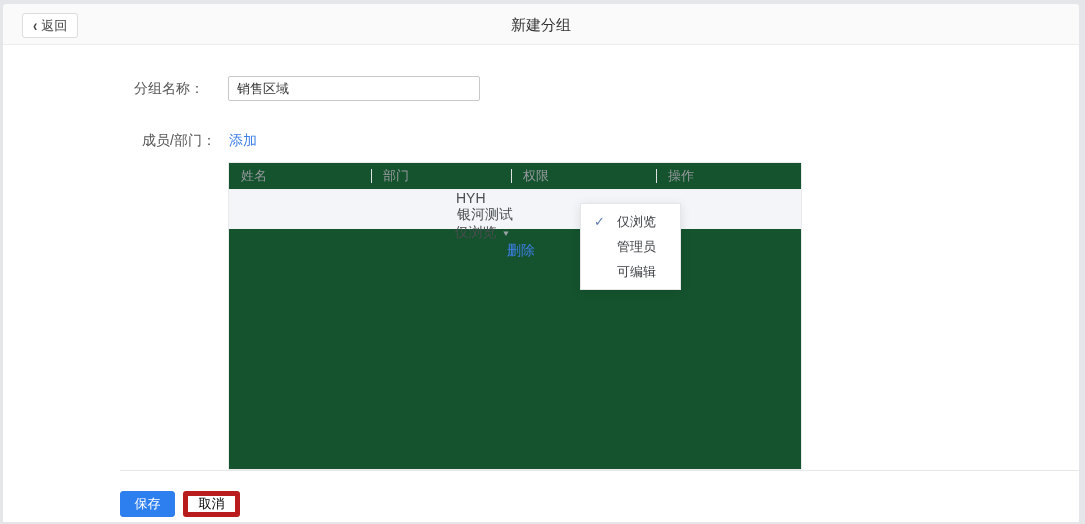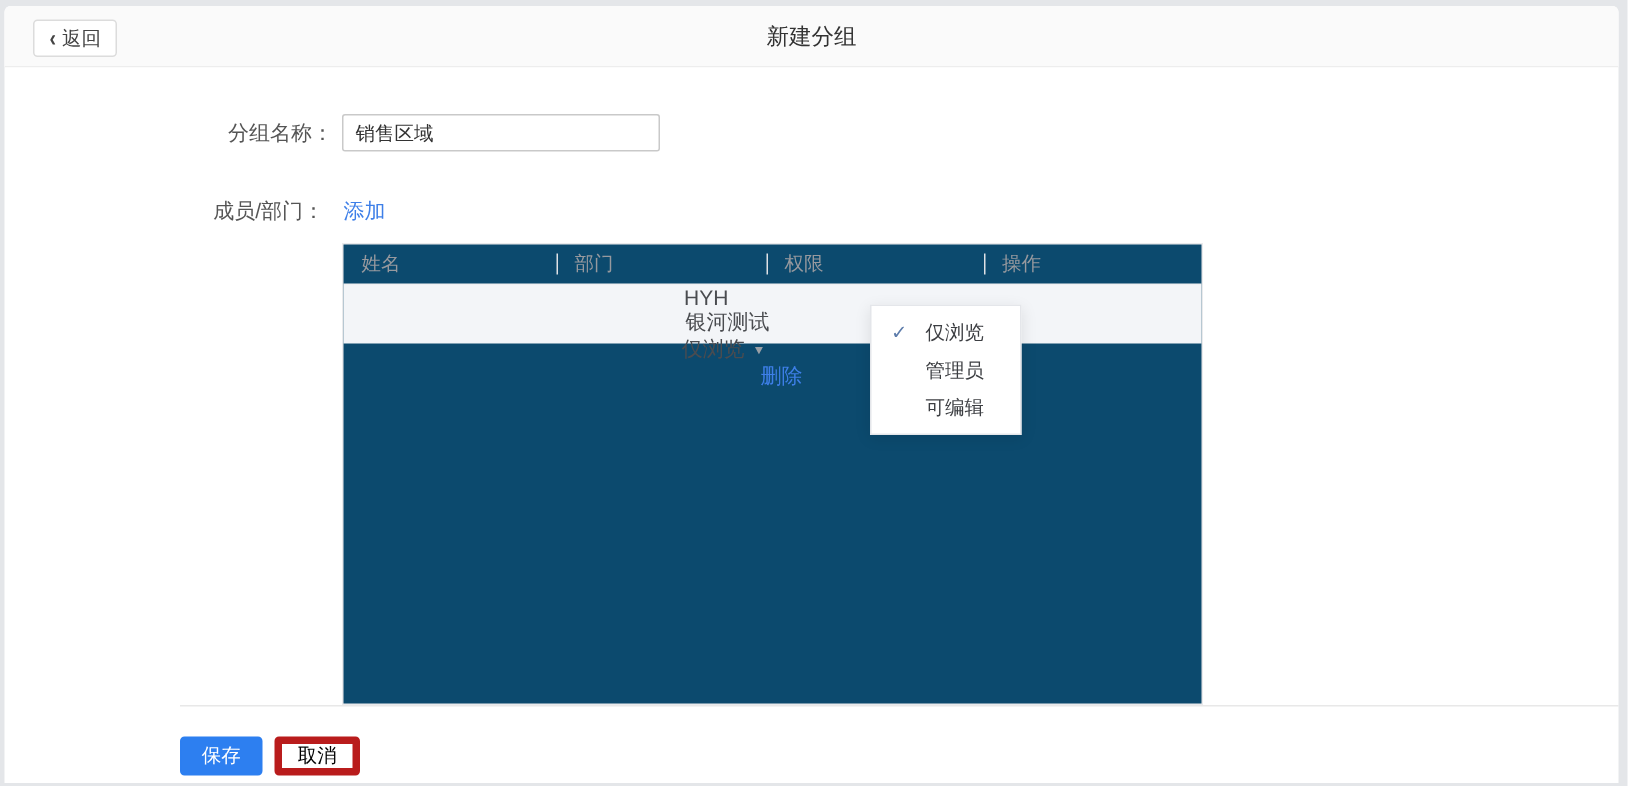--- a/index.html
+++ b/index.html
@@ -57,26 +57,26 @@
     font-size: 15px;
     color: #333;
   }
   
   .field-label {
     position: absolute;
     font-size: 14px;
     color: #555;
     text-align: right;
   }
-  .lbl-group-name { left: 66px; top: 76px; width: 153px; }
+  .lbl-group-name { left: 48px; top: 76px; width: 153px; }
   .lbl-members   { left: 60px; top: 128px; width: 153px; }
   .group-name-input {
     position: absolute;
     left: 225px; top: 72px;
-    width: 212px; height: 25px;
+    width: 252px; height: 25px;
     border: 1px solid #c9c9c9;
     border-radius: 2px;
     padding: 10px 8px;
     font-size: 13px;
     color: #333;
     outline: none;
     font-family: "Liberation Sans", "DejaVu Sans", sans-serif;
   }
   .link {
     color: #3e7fe8;
@@ -84,21 +84,21 @@
     text-decoration: none;
     cursor: pointer;
   }
   .add-link { position: absolute; left: 226px; top: 128px; }
   
   .member-table {
     position: absolute;
     left: 225px; top: 158px;
     width: 574px; height: 308px;
     border: 1px solid #eaeaec;
-    background: #0c4a6e;
+    background: #14532d;
   }
   .t-header {
     display: flex;
     height: 27px;
     align-items: center;
     border-bottom: 1px solid #f0f0f2;
     font-size: 13px;
     color: #97999e;
   }
   .t-row {

